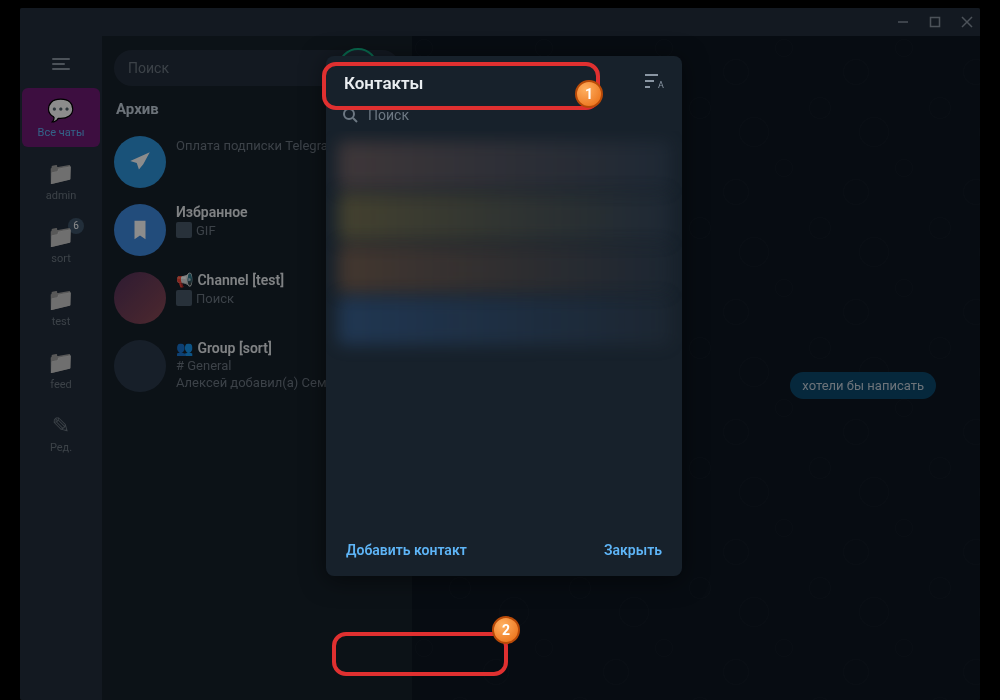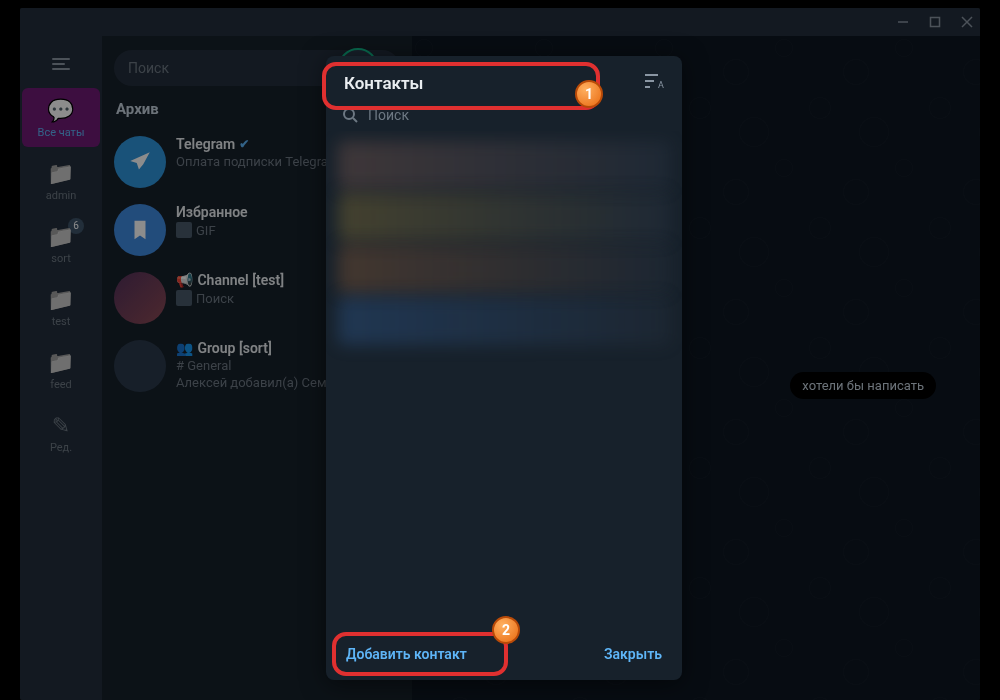--- a/index.html
+++ b/index.html
@@ -37,24 +37,24 @@
 .av-group { background: #2b3a4c; }
 .chat-main { flex: 1; min-width: 0; }
 .chat-title { color: #e9edf0; font-size: 14px; font-weight: 600; display: flex; align-items: center; gap: 4px; }
 .verified { color: #5eb5f7; font-size: 12px; }
 .chat-sub { color: #6d7883; font-size: 13px; margin-top: 2px; display: flex; align-items: center; gap: 4px; }
 .chat-sub .media-thumb { width: 16px; height: 16px; border-radius: 2px; background: #4a5a6a; display: inline-block; }
 
 .main-area { flex: 1; background: #0e1621; position: relative; overflow: hidden; }
 .pattern-bg { position: absolute; inset: 0; opacity: 0.25; background-image: radial-gradient(circle at 10% 10%, transparent 8px, rgba(120,140,160,0.18) 8px, rgba(120,140,160,0.18) 9px, transparent 9px), radial-gradient(circle at 70% 30%, transparent 12px, rgba(120,140,160,0.18) 12px, rgba(120,140,160,0.18) 13px, transparent 13px), radial-gradient(circle at 40% 60%, transparent 10px, rgba(120,140,160,0.18) 10px, rgba(120,140,160,0.18) 11px, transparent 11px), radial-gradient(circle at 85% 80%, transparent 14px, rgba(120,140,160,0.18) 14px, rgba(120,140,160,0.18) 15px, transparent 15px); background-size: 120px 120px; }
 
-.placeholder-chip { position: absolute; top: 336px; right: 44px; background: #000000; color: #c5d1dd; padding: 6px 12px; border-radius: 14px; font-size: 13px; }
+.placeholder-chip { position: absolute; top: 336px; right: 44px; background: #0c4a6e; color: #c5d1dd; padding: 6px 12px; border-radius: 14px; font-size: 13px; }
 
 .modal-overlay { position: absolute; inset: 0; background: rgba(0,0,0,0.45); }
-.modal { position: absolute; top: 56px; left: 326px; width: 356px; height: 624px; background: #17212b; border-radius: 8px; display: flex; flex-direction: column; box-shadow: 0 4px 24px rgba(0,0,0,0.5); }
+.modal { position: absolute; top: 56px; left: 326px; width: 356px; height: 520px; background: #17212b; border-radius: 8px; display: flex; flex-direction: column; box-shadow: 0 4px 24px rgba(0,0,0,0.5); }
 .modal-header { padding: 16px 18px 8px; display: flex; align-items: center; justify-content: space-between; }
 .modal-title { color: #e9edf0; font-size: 17px; font-weight: 600; }
 .sort-icon { color: #8a96a3; font-size: 14px; cursor: pointer; }
 .modal-search { margin: 6px 16px 8px; display: flex; align-items: center; gap: 10px; color: #6d7883; font-size: 14px; }
 .modal-search .mag { width: 16px; height: 16px; }
 .modal-search input { flex: 1; background: transparent; border: none; outline: none; color: #c5d1dd; font-size: 14px; }
 .modal-search input::placeholder { color: #6d7883; }
 .modal-body { flex: 1; padding: 6px 12px; overflow: hidden; }
 .blurred-contact { height: 48px; margin: 4px 0; border-radius: 6px; background: linear-gradient(90deg, rgba(180,120,100,0.25), rgba(60,70,90,0.2)); filter: blur(8px); }
 .blurred-contact.c2 { background: linear-gradient(90deg, rgba(200,160,60,0.25), rgba(60,70,90,0.2)); }
@@ -153,24 +153,20 @@
       </div>
       <div class="archive-head">Архив</div>
 
       <div class="chat-item">
         <div class="chat-avatar av-telegram">
           <svg width="26" height="26" viewBox="0 0 24 24" fill="#fff">
               <path d="M21 3L3 11l6 2 2 6 4-5 6-11z"></path>
             </svg>
         </div>
         <div class="chat-main">
-          <div class="chat-title">
-              <span>Telegram</span> 
-              <span class="verified">✔</span>
-            </div>
           <div class="chat-sub">Оплата подписки Telegram</div>
         </div>
       </div>
 
       <div class="chat-item">
         <div class="chat-avatar av-saved">
           <svg width="22" height="22" viewBox="0 0 24 24" fill="#fff">
               <path d="M6 2h12v20l-6-4-6 4V2z"></path>
             </svg>
         </div>

